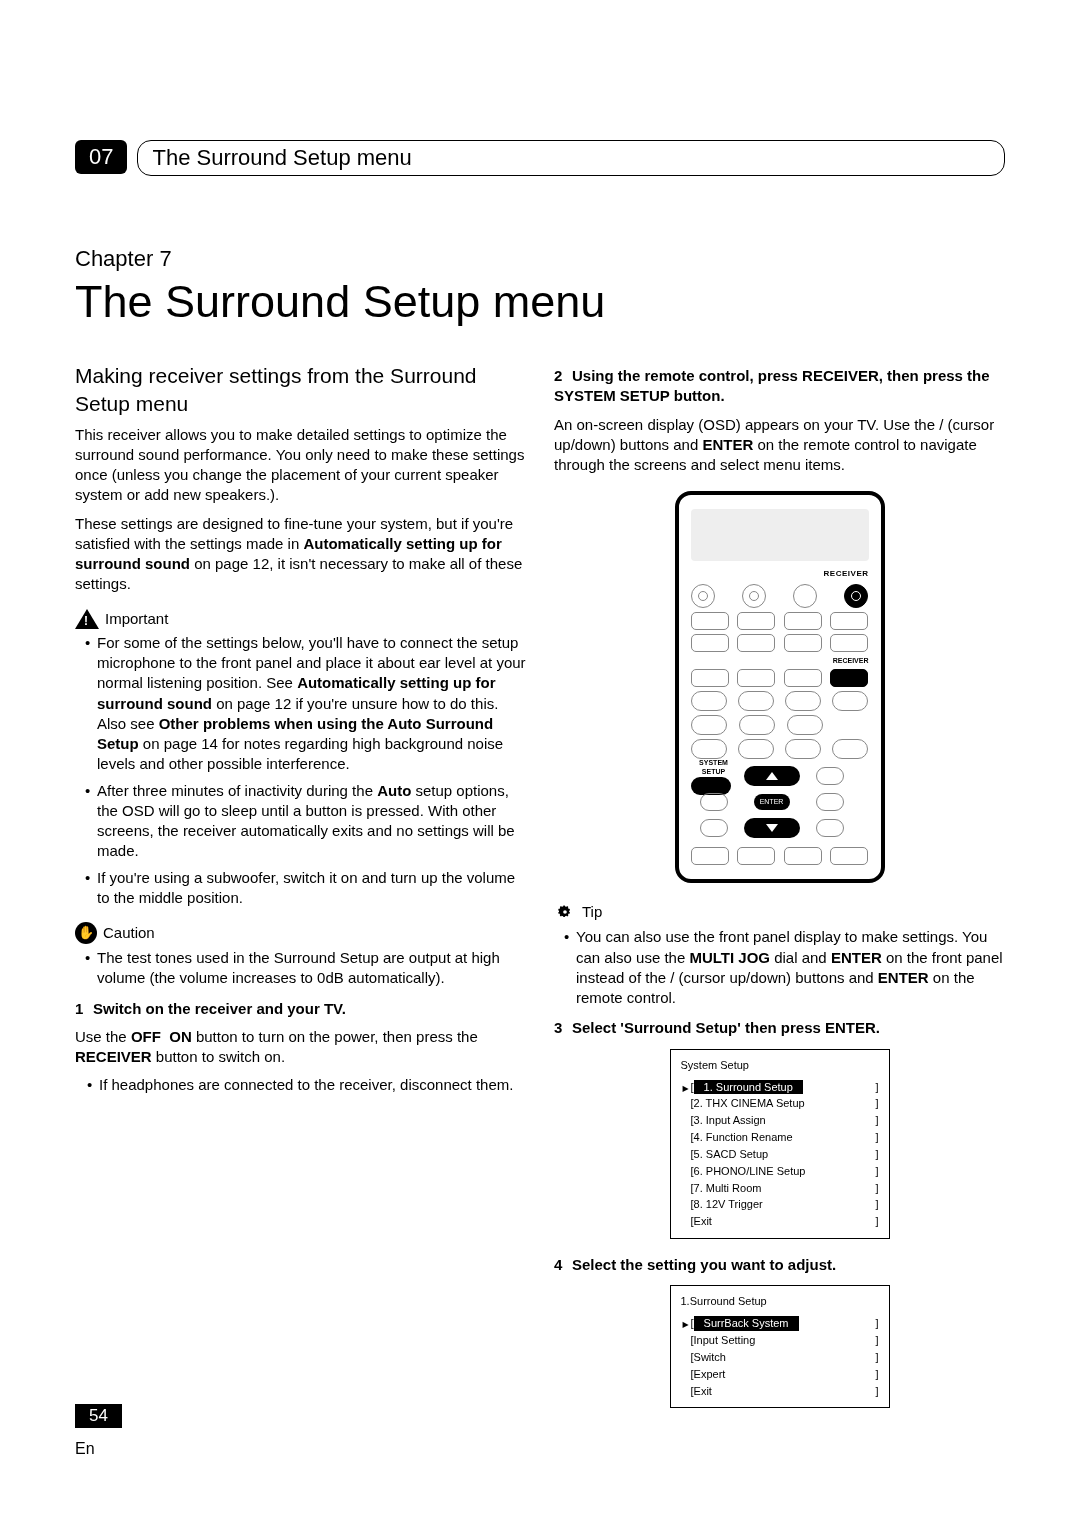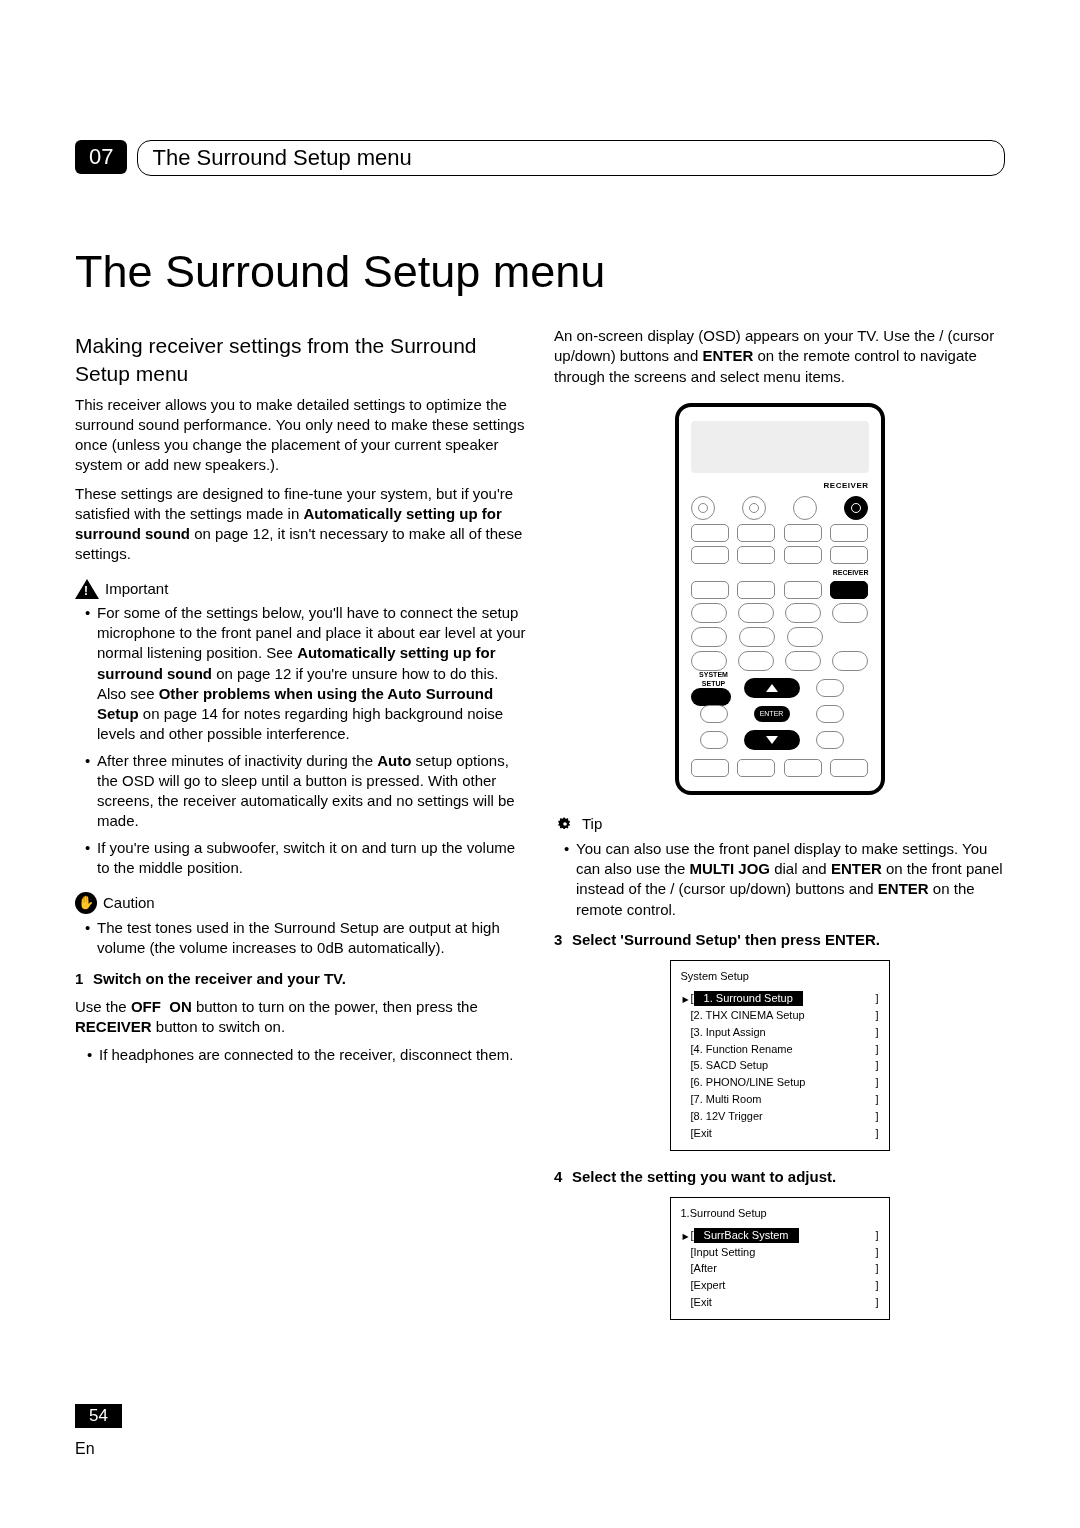--- a/index.html
+++ b/index.html
@@ -211,20 +211,21 @@
 </head>
 <body>
 
 <div class="page">
 
   <div class="header-row">
     <div class="section-number">07</div>
     <div class="section-pill">The Surround Setup menu</div>
   </div>
 
+  <div class="chapter-label">Chapter 7</div>
   <h1 class="chapter-title">The Surround Setup menu</h1>
 
   <div class="columns">
 
     <div class="col">
       <div class="subheading">Making receiver settings from the Surround Setup menu</div>
       <p>This receiver allows you to make detailed settings to optimize the surround sound performance. You only need to make these settings once (unless you change the placement of your current speaker system or add new speakers.).</p>
       <p>
         <span>These settings are designed to fine-tune your system, but if you're satisfied with the settings made in </span><strong>Automatically setting up for surround sound</strong><span> on page 12, it isn't necessary to make all of these settings.</span>
       </p>
@@ -254,20 +255,23 @@
       <p class="step-heading">
         <span class="step-num">1</span><span>Switch on the receiver and your TV.</span>
       </p>
       <p>
         <span>Use the  </span><strong>OFF</strong>&nbsp;&nbsp;<strong>ON</strong><span> button to turn on the power, then press the   </span><strong>RECEIVER</strong><span> button to switch on.</span>
       </p>
       <div class="sub-bullet">If headphones are connected to the receiver, disconnect them.</div>
     </div>
 
     <div class="col">
+      <p class="step-heading">
+        <span class="step-num">2</span><span>Using the remote control, press RECEIVER, then press the SYSTEM SETUP button.</span>
+      </p>
       <p>
         <span>An on-screen display (OSD) appears on your TV. Use the   /   (cursor up/down) buttons and </span><strong>ENTER</strong><span> on the remote control to navigate through the screens and select menu items.</span>
       </p>
 
       <div class="remote">
         <div class="remote-screen"></div>
         <div class="rm-label-r">RECEIVER</div>
         <div class="rm-row">
           <span class="rm-c inner"></span>
           <span class="rm-c inner"></span>
@@ -363,21 +367,21 @@
         <div class="osd-item"><span class="osd-ptr hidden"></span>[ <span>Exit</span><span style="flex:1"></span>]</div>
       </div>
 
       <p class="step-heading">
         <span class="step-num">4</span><span>Select the setting you want to adjust.</span>
       </p>
       <div class="osd osd2">
         <div class="osd-title">1.Surround Setup</div>
         <div class="osd-item"><span class="osd-ptr"></span>[ <span class="osd-sel">SurrBack System</span><span style="flex:1"></span>]</div>
         <div class="osd-item"><span class="osd-ptr hidden"></span>[ <span>Input Setting</span><span style="flex:1"></span>]</div>
-        <div class="osd-item"><span class="osd-ptr hidden"></span>[ <span>After</span><span style="flex:1"></span>]</div>
+        <div class="osd-item"><span class="osd-ptr hidden"></span>[ <span>Switch</span><span style="flex:1"></span>]</div>
         <div class="osd-item"><span class="osd-ptr hidden"></span>[ <span>Expert</span><span style="flex:1"></span>]</div>
         <div class="osd-item"><span class="osd-ptr hidden"></span>[ <span>Exit</span><span style="flex:1"></span>]</div>
       </div>
     </div>
   </div>
 
   <div class="page-num-box">
     <div class="page-num">54</div>
     <div class="en-label">En</div>
   </div>

